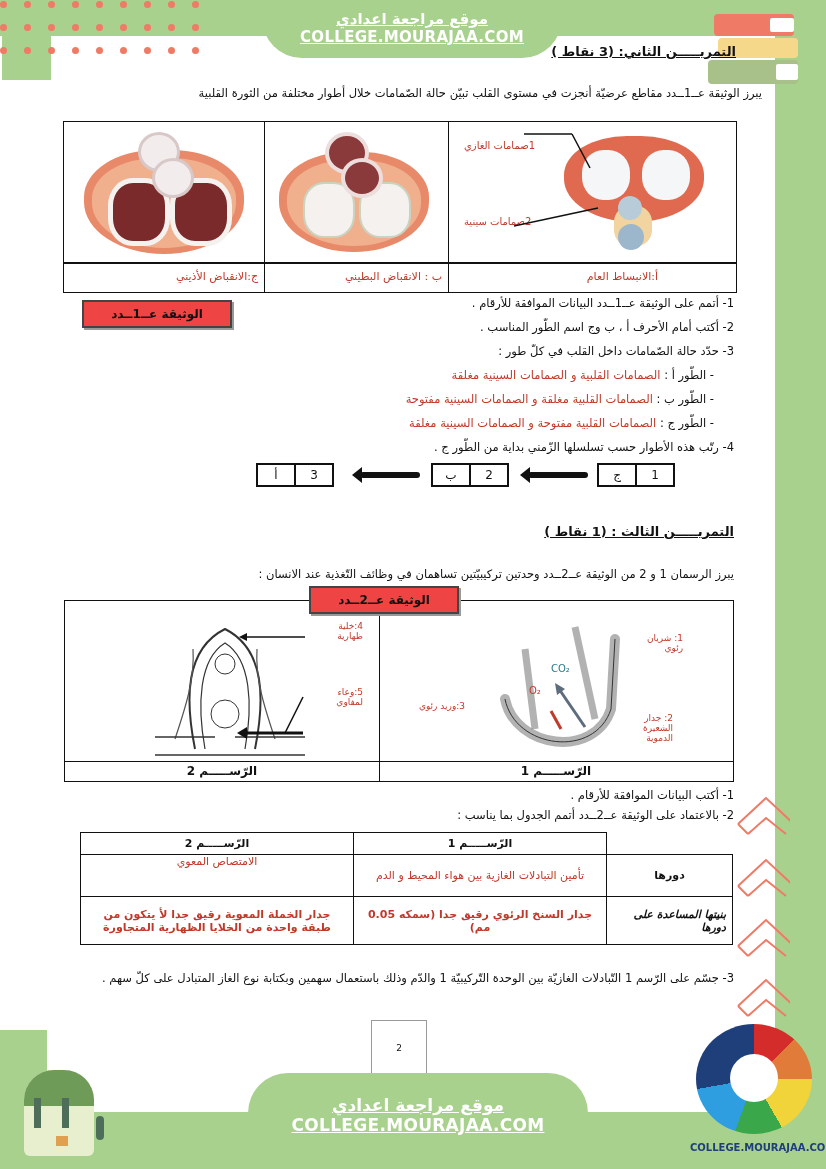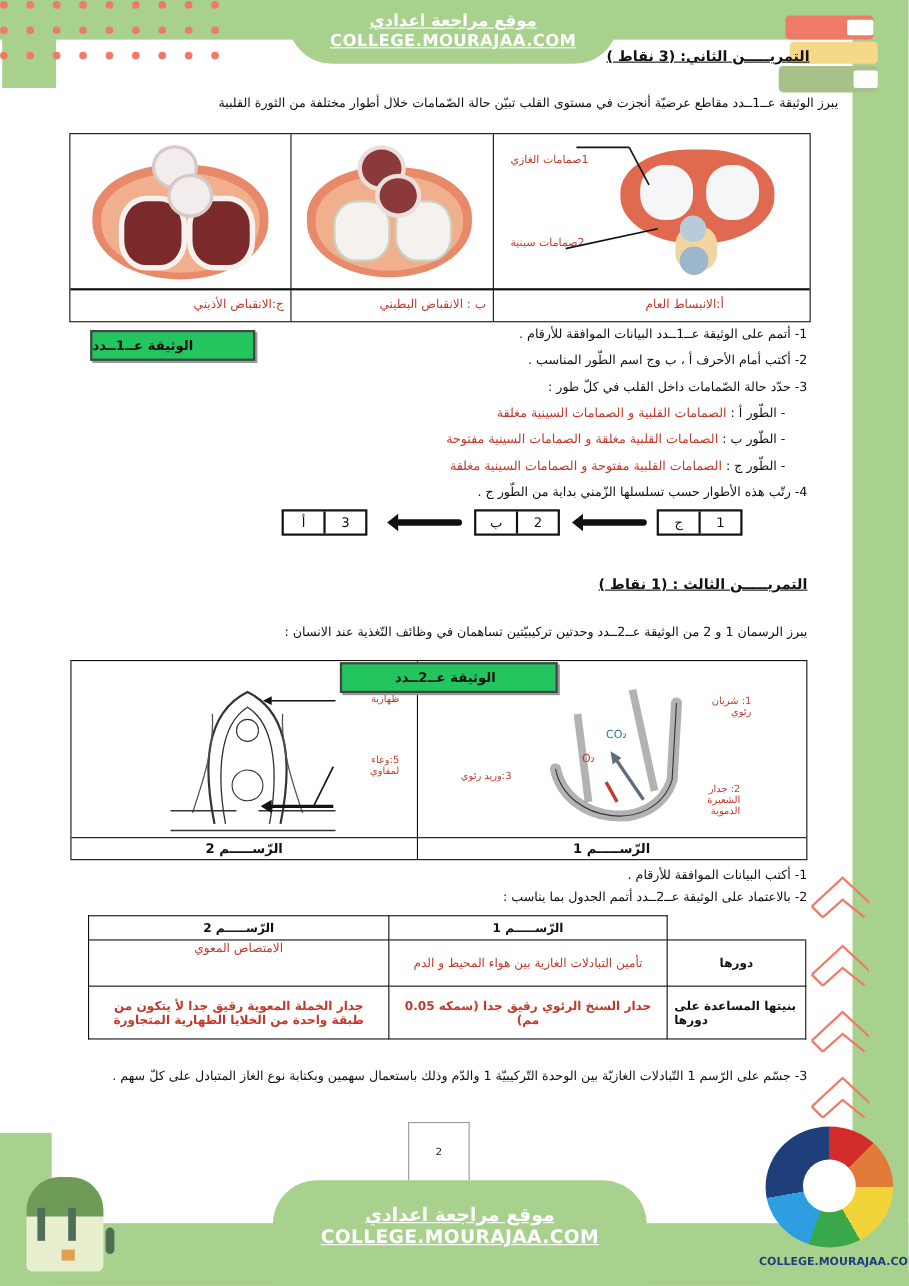--- a/index.html
+++ b/index.html
@@ -8,21 +8,21 @@
   .dot{position:absolute;width:7px;height:7px;border-radius:50%;background:#ef7a66;}
   .pill-top{position:absolute;left:262px;top:0;width:300px;height:58px;background:#a9d18e;border-radius:0 0 40px 40px;text-align:center;color:#fff;}
   .pill-bot{position:absolute;left:248px;top:1073px;width:340px;height:96px;background:#a9d18e;border-radius:40px 40px 0 0;text-align:center;color:#fff;}
   .site-ar{font-size:15px;font-weight:bold;text-decoration:underline;direction:rtl;}
   .site-en{font-size:15px;font-weight:bold;text-decoration:underline;letter-spacing:0.3px;}
   .ex-title{position:absolute;font-size:13px;font-weight:bold;text-decoration:underline;direction:rtl;}
   .para{position:absolute;font-size:11.5px;direction:rtl;text-align:right;white-space:nowrap;}
   table.doc{border-collapse:collapse;position:absolute;}
   table.doc td{border:1.5px solid #111;padding:0 6px;font-size:11px;direction:rtl;}
   .red{color:#c0392b;}
-  .yellow-box{position:absolute;background:#22c55e;border:2px solid #444;font-weight:bold;font-size:12px;text-align:left;direction:rtl;box-shadow:2px 2px 0 #999;}
+  .yellow-box{position:absolute;background:#ef4444;border:2px solid #444;font-weight:bold;font-size:12px;text-align:center;direction:rtl;box-shadow:2px 2px 0 #999;}
   .qline{position:absolute;font-size:11.5px;direction:rtl;text-align:right;white-space:nowrap;}
   .seqbox{position:absolute;border:2px solid #111;display:flex;height:20px;}
   .seqbox span{display:block;width:36px;text-align:center;font-size:12px;line-height:20px;}
   .seqbox span+span{border-left:2px solid #111;}
   .arrow{position:absolute;height:6px;background:#111;border-radius:3px;}
   .arrow::before{content:"";position:absolute;left:-8px;top:-5px;border-right:10px solid #111;border-top:8px solid transparent;border-bottom:8px solid transparent;}
   .chev{position:absolute;width:56px;height:56px;}
   .heart{position:absolute;border-radius:45% 45% 50% 50%;}
 </style>
 </head>
@@ -214,41 +214,41 @@
   <div style="position:absolute;left:486px;top:62px;font-size:10px;color:#2c7a8a;">CO₂</div>
   <div class="red" style="position:absolute;left:464px;top:84px;font-size:10px;">O₂</div>
   <div class="red" style="position:absolute;left:568px;top:32px;width:50px;font-size:9px;direction:rtl;">1: شريان رئوي</div>
   <div class="red" style="position:absolute;left:568px;top:112px;width:40px;font-size:9px;direction:rtl;">2: جدار الشعيرة الدموية</div>
   <div class="red" style="position:absolute;left:330px;top:100px;width:70px;font-size:9px;direction:rtl;">3:وريد رئوي</div>
 
   <div style="position:absolute;left:0;top:161px;width:314px;text-align:center;font-size:12px;font-weight:bold;direction:rtl;line-height:19px;">الرّســـــم 2</div>
   <div style="position:absolute;left:314px;top:161px;width:354px;text-align:center;font-size:12px;font-weight:bold;direction:rtl;line-height:19px;">الرّســـــم 1</div>
 </div>
 
-<div class="yellow-box" style="left:309px;top:602px;width:146px;height:24px;line-height:24px;padding-left:48px;">الوثيقة عــ2ــدد</div>
+<div class="yellow-box" style="left:309px;top:586px;width:146px;height:24px;line-height:24px;">الوثيقة عــ2ــدد</div>
 
 <div class="qline" style="right:92px;top:788px;">1- أكتب البيانات الموافقة للأرقام .</div>
 <div class="qline" style="right:92px;top:808px;">2- بالاعتماد على الوثيقة عــ2ــدد أتمم الجدول بما يناسب :</div>
 
 <table class="doc" style="left:80px;top:832px;width:653px;">
   <tbody>
       <tr style="height:22px;">
     <td style="text-align:center;font-weight:bold;width:260px;">الرّســـــم 2</td>
     <td style="text-align:center;font-weight:bold;width:240px;">الرّســـــم 1</td>
     <td style="border-top:none;border-right:none;"></td>
   </tr>
   <tr style="height:42px;">
     <td class="red" style="text-align:center;vertical-align:top;margin-top:25px;">الامتصاص المعوي</td>
     <td class="red" style="text-align:center;">تأمين التبادلات الغازية بين هواء المحيط و الدم</td>
     <td style="text-align:center;font-weight:bold;">دورها</td>
   </tr>
   <tr style="height:48px;">
     <td class="red" style="text-align:center;font-weight:bold;">جدار الخملة المعوية رقيق جدا لأ يتكون من طبقة واحدة من الخلايا الظهارية المتجاورة</td>
     <td class="red" style="text-align:center;font-weight:bold;">جدار السنخ الرئوي رقيق جدا (سمكه 0.05 مم)</td>
-    <td style="text-align:left;font-weight:bold;">بنيتها المساعدة على دورها</td>
+    <td style="text-align:right;font-weight:bold;font-style:italic;">بنيتها المساعدة على دورها</td>
   </tr>
 </tbody>
   </table>
 
 <div class="para" style="right:92px;top:966px;width:640px;white-space:normal;line-height:24px;">3- جسّم على الرّسم 1 التّبادلات الغازيّة بين الوحدة التّركيبيّة 1 والدّم وذلك باستعمال سهمين وبكتابة نوع الغاز المتبادل على كلّ سهم .</div>
 
 <div style="position:absolute;left:371px;top:1020px;width:54px;height:54px;border:1px solid #999;text-align:center;line-height:54px;font-size:9px;">2</div>
 
 <div class="pill-bot">
   <div class="site-ar" style="margin-top:22px;font-size:17px;">موقع مراجعة اعدادي</div>

